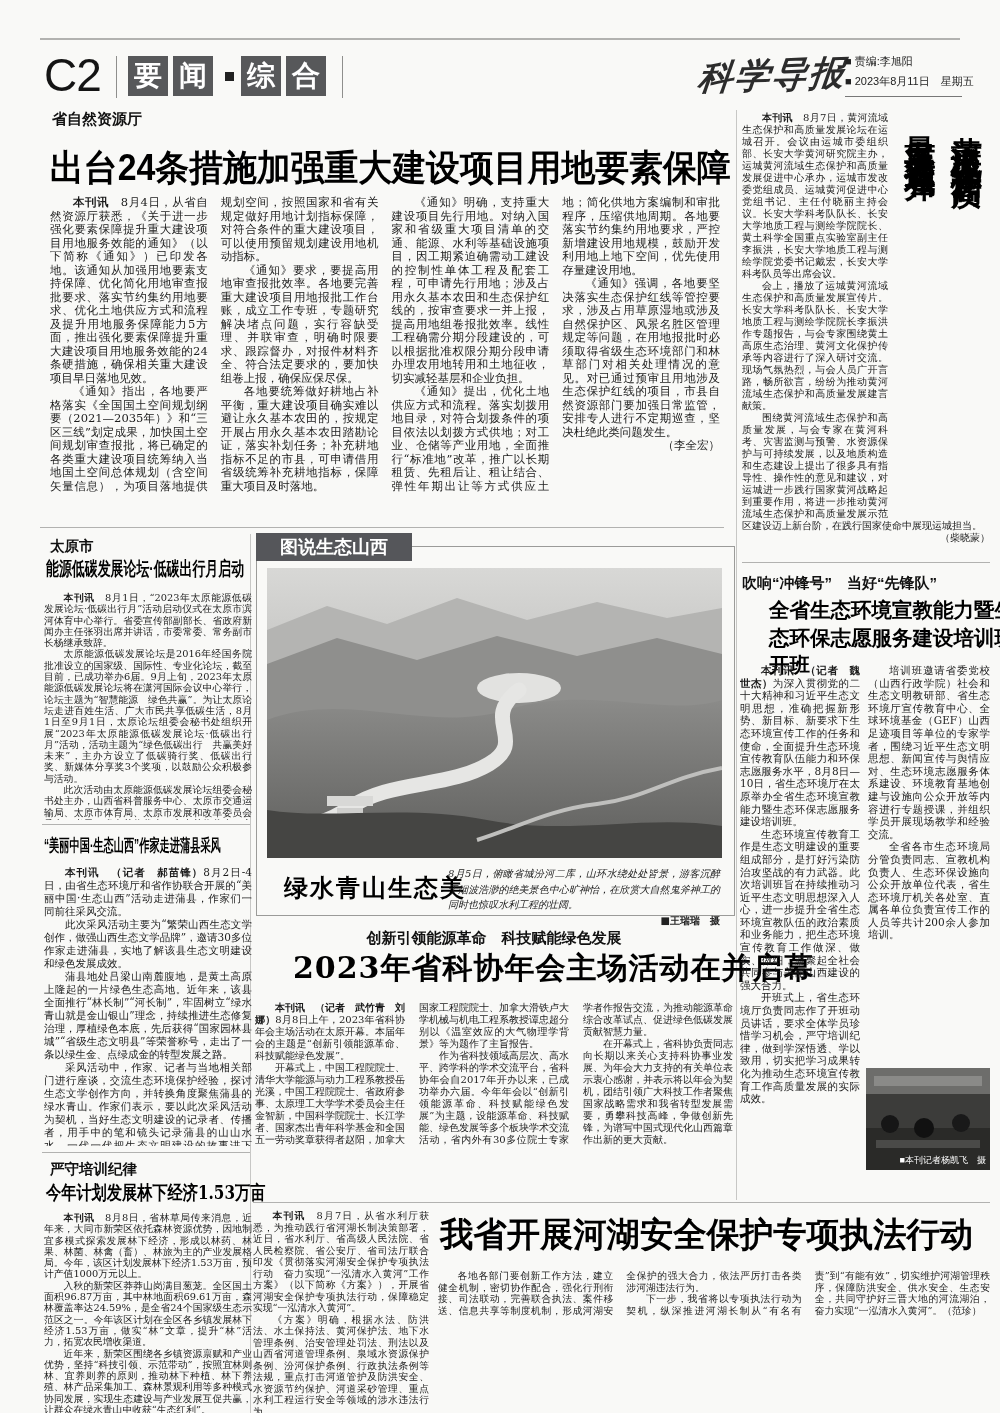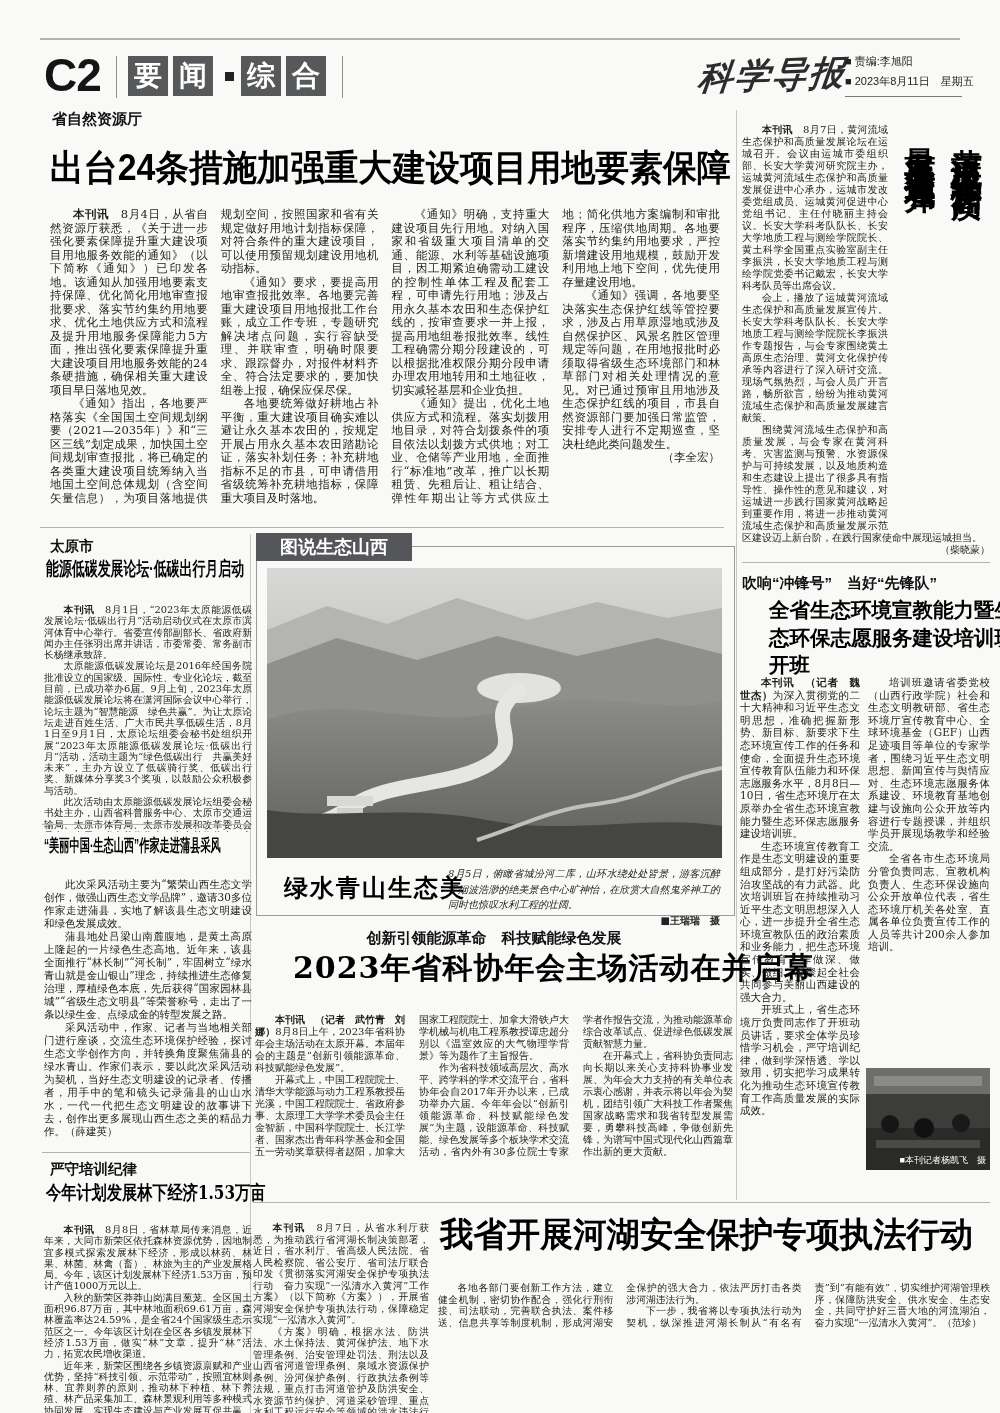--- a/index.html
+++ b/index.html
@@ -5,28 +5,28 @@
   html,body{margin:0;padding:0;background:#e9e9e7;}
   .sheet{position:relative;width:1000px;height:1413px;margin:0 auto;background:#f9f9f7;
          font-family:"DejaVu Serif",serif;color:#1c1c1c;overflow:hidden;}
   .abs{position:absolute;}
   .hrule{position:absolute;background:#b2b2b0;height:1px;}
   .vrule{position:absolute;background:#c7c7c5;width:1px;}
   .kicker{font-family:"Liberation Sans",sans-serif;font-weight:600;color:#111;white-space:nowrap;}
   .h-sans{font-family:"Liberation Sans",sans-serif;font-weight:900;color:#000;white-space:nowrap;}
   .h-serif{font-family:"DejaVu Serif",serif;font-weight:700;color:#000;white-space:nowrap;}
   .cond{display:inline-block;transform-origin:0 50%;}
-  .body-text{text-align:justify;overflow:hidden;color:#1b1b1b;margin-top:12px;}
+  .body-text{text-align:justify;overflow:hidden;color:#1b1b1b;}
   .body-text p{margin:0;text-indent:2em;}
   .body-text p .lead{font-family:"DejaVu Sans",sans-serif;font-weight:700;}
   .sig{text-align:right;text-indent:0 !important;}
   .boxchar{width:40px;height:40px;background:#57585a;color:#fff;display:flex;align-items:center;
            justify-content:center;font-family:"Liberation Sans",sans-serif;font-weight:700;font-size:28px;margin-right:5px;}
   .secdot{width:9px;height:9px;background:#222;margin:0 7px;}
-  .pageno{font-family:"Liberation Sans",sans-serif;font-weight:700;font-size:46px;letter-spacing:-1px;color:#141414;}
+  .pageno{font-family:"Liberation Sans",sans-serif;font-weight:400;font-size:46px;letter-spacing:-1px;color:#141414;}
   .masthead{font-family:"DejaVu Serif",serif;font-style:italic;font-weight:700;font-size:35px;color:#2c2c2c;
             transform:rotate(-2deg) skewX(-8deg);letter-spacing:2px;white-space:nowrap;}
   .edinfo{font-family:"Liberation Sans",sans-serif;font-size:11px;color:#222;line-height:1.8;white-space:nowrap;}
   .vhead{float:right;writing-mode:vertical-rl;font-family:"DejaVu Serif",serif;font-weight:700;color:#000;
          font-size:31px;line-height:1.5;letter-spacing:4px;height:402px;margin-left:7px;padding-left:2px;}
   .photo-label{background:#55565a;color:#fff;font-family:"Liberation Sans",sans-serif;font-weight:700;
                font-size:18px;display:flex;align-items:center;justify-content:center;}
   .pbox{border:1px solid #9b9b99;background:#f9f9f7;}
   .cap-title{font-family:"DejaVu Serif",serif;font-weight:700;font-size:24px;letter-spacing:2px;color:#000;white-space:nowrap;}
   .cap-text{font-style:italic;font-size:10px;line-height:1.55;text-align:justify;color:#222;}
@@ -99,20 +99,21 @@
     <p><span class="lead">本刊讯　</span><span>8月1日，“2023年太原能源低碳发展论坛·低碳出行月”活动启动仪式在太原市滨河体育中心举行。省委宣传部副部长、省政府新闻办主任张羽出席并讲话，市委常委、常务副市长杨继承致辞。</span></p>
     <p>太原能源低碳发展论坛是2016年经国务院批准设立的国家级、国际性、专业化论坛，截至目前，已成功举办6届。9月上旬，2023年太原能源低碳发展论坛将在潇河国际会议中心举行，论坛主题为“智慧能源　绿色共赢”。为让太原论坛走进百姓生活、广大市民共享低碳生活，8月1日至9月1日，太原论坛组委会秘书处组织开展“2023年太原能源低碳发展论坛·低碳出行月”活动，活动主题为“绿色低碳出行　共赢美好未来”，主办方设立了低碳骑行奖、低碳出行奖、新媒体分享奖3个奖项，以鼓励公众积极参与活动。</p>
     <p>此次活动由太原能源低碳发展论坛组委会秘书处主办，山西省科普服务中心、太原市交通运输局、太原市体育局、太原市发展和改革委员会承办。当日，省直单位代表、市直单位代表、合作单位代表共120人参加了启动仪式。（贺娟芳）</p>
   </div>
   <div class="hrule" style="left:42px;top:824px;width:208px;"></div>
 
   <div class="abs" style="left:44px;top:834px;width:210px;">
     <span class="h-sans cond" style="font-size:17px;transform:scaleX(.60);">“美丽中国·生态山西”作家走进蒲县采风</span>
   </div>
   <div class="abs body-text" style="left:44px;top:866px;width:208px;height:280px;font-size:10.5px;line-height:13px;">
+    <p><span class="lead">本刊讯　（记者　郝苗锋）</span><span>8月2日-4日，由省生态环境厅和省作协联合开展的“美丽中国·生态山西”活动走进蒲县，作家们一同前往采风交流。</span></p>
     <p>此次采风活动主要为“繁荣山西生态文学创作，做强山西生态文学品牌”，邀请30多位作家走进蒲县，实地了解该县生态文明建设和绿色发展成效。</p>
     <p>蒲县地处吕梁山南麓腹地，是黄土高原上隆起的一片绿色生态高地。近年来，该县全面推行“林长制”“河长制”，牢固树立“绿水青山就是金山银山”理念，持续推进生态修复治理，厚植绿色本底，先后获得“国家园林县城”“省级生态文明县”等荣誉称号，走出了一条以绿生金、点绿成金的转型发展之路。</p>
     <p>采风活动中，作家、记者与当地相关部门进行座谈，交流生态环境保护经验，探讨生态文学创作方向，并转换角度聚焦蒲县的绿水青山。作家们表示，要以此次采风活动为契机，当好生态文明建设的记录者、传播者，用手中的笔和镜头记录蒲县的山山水水，一代一代把生态文明建设的故事讲下去，创作出更多展现山西生态之美的精品力作。（薛建英）</p>
   </div>
   <div class="hrule" style="left:42px;top:1152px;width:208px;"></div>
 
   <div class="abs kicker" style="left:50px;top:1160px;font-size:14.5px;">严守培训纪律</div>
   <div class="abs" style="left:46px;top:1180px;width:210px;">
     <span class="h-serif cond" style="font-size:19px;transform:scaleX(.80);">今年计划发展林下经济1.53万亩</span>
   </div>

